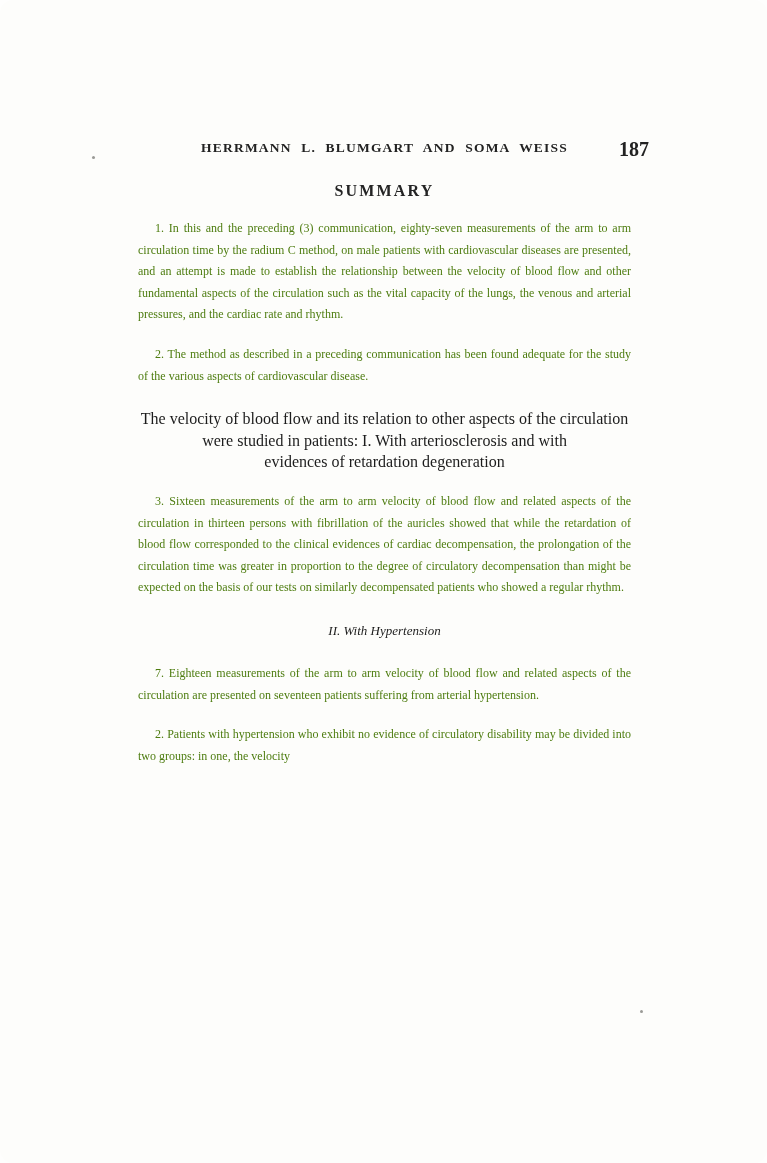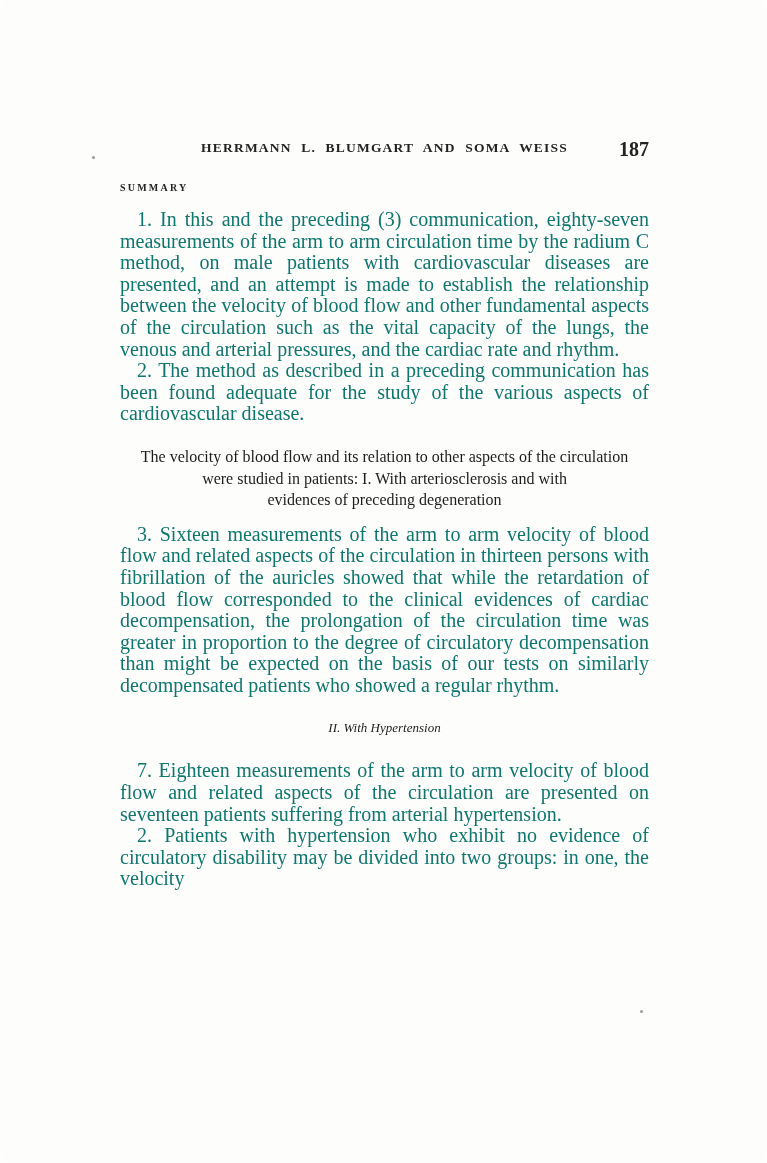--- a/index.html
+++ b/index.html
@@ -39,33 +39,34 @@
   }
   .running-head .pagenum {
     position: absolute;
     right: 0;
     top: -2px;
     font-size: 20px;
     font-weight: bold;
     color: #222;
   }
   .summary-heading {
-    font-size: 10px;
+    text-align: center;
+    font-size: 16px;
     font-weight: bold;
     letter-spacing: 2.2px;
     margin-bottom: 16px;
     color: #242424;
   }
   p.body-para {
-    margin: 0;
-    font-size: 20px;
+    margin: 18px;
+    font-size: 12px;
     line-height: 21.6px;
     text-align: justify;
     text-indent: 17px;
-    color: #0f766e;
+    color: #4d7c0f;
   }
   .section-heading {
     margin: 21px 0 13px 0;
     font-size: 16px;
     line-height: 21.6px;
     color: #1c1c1c;
   }
   .section-heading .h-line {
     text-align: center;
   }
@@ -95,21 +96,21 @@
 
     <div class="summary-heading">SUMMARY</div>
 
     <p class="body-para">1. In this and the preceding (3) communication, eighty-seven measurements of the arm to arm circulation time by the radium C method, on male patients with cardiovascular diseases are presented, and an attempt is made to establish the relationship between the velocity of blood flow and other fundamental aspects of the circulation such as the vital capacity of the lungs, the venous and arterial pressures, and the cardiac rate and rhythm.</p>
 
     <p class="body-para">2. The method as described in a preceding communication has been found adequate for the study of the various aspects of cardiovascular disease.</p>
 
     <div class="section-heading">
       <div class="h-line">The velocity of blood flow and its relation to other aspects of the circulation</div>
       <div class="h-line">were studied in patients: I. With arteriosclerosis and with</div>
-      <div class="h-line">evidences of preceding degeneration</div>
+      <div class="h-line">evidences of retardation degeneration</div>
     </div>
 
 
 
     <p class="body-para">3. Sixteen measurements of the arm to arm velocity of blood flow and related aspects of the circulation in thirteen persons with fibrillation of the auricles showed that while the retardation of blood flow corresponded to the clinical evidences of cardiac decompensation, the prolongation of the circulation time was greater in proportion to the degree of circulatory decompensation than might be expected on the basis of our tests on similarly decompensated patients who showed a regular rhythm.</p>
 
     <div class="sub-heading">II. With Hypertension</div>
 
     <p class="body-para">7. Eighteen measurements of the arm to arm velocity of blood flow and related aspects of the circulation are presented on seventeen patients suffering from arterial hypertension.</p>
 

